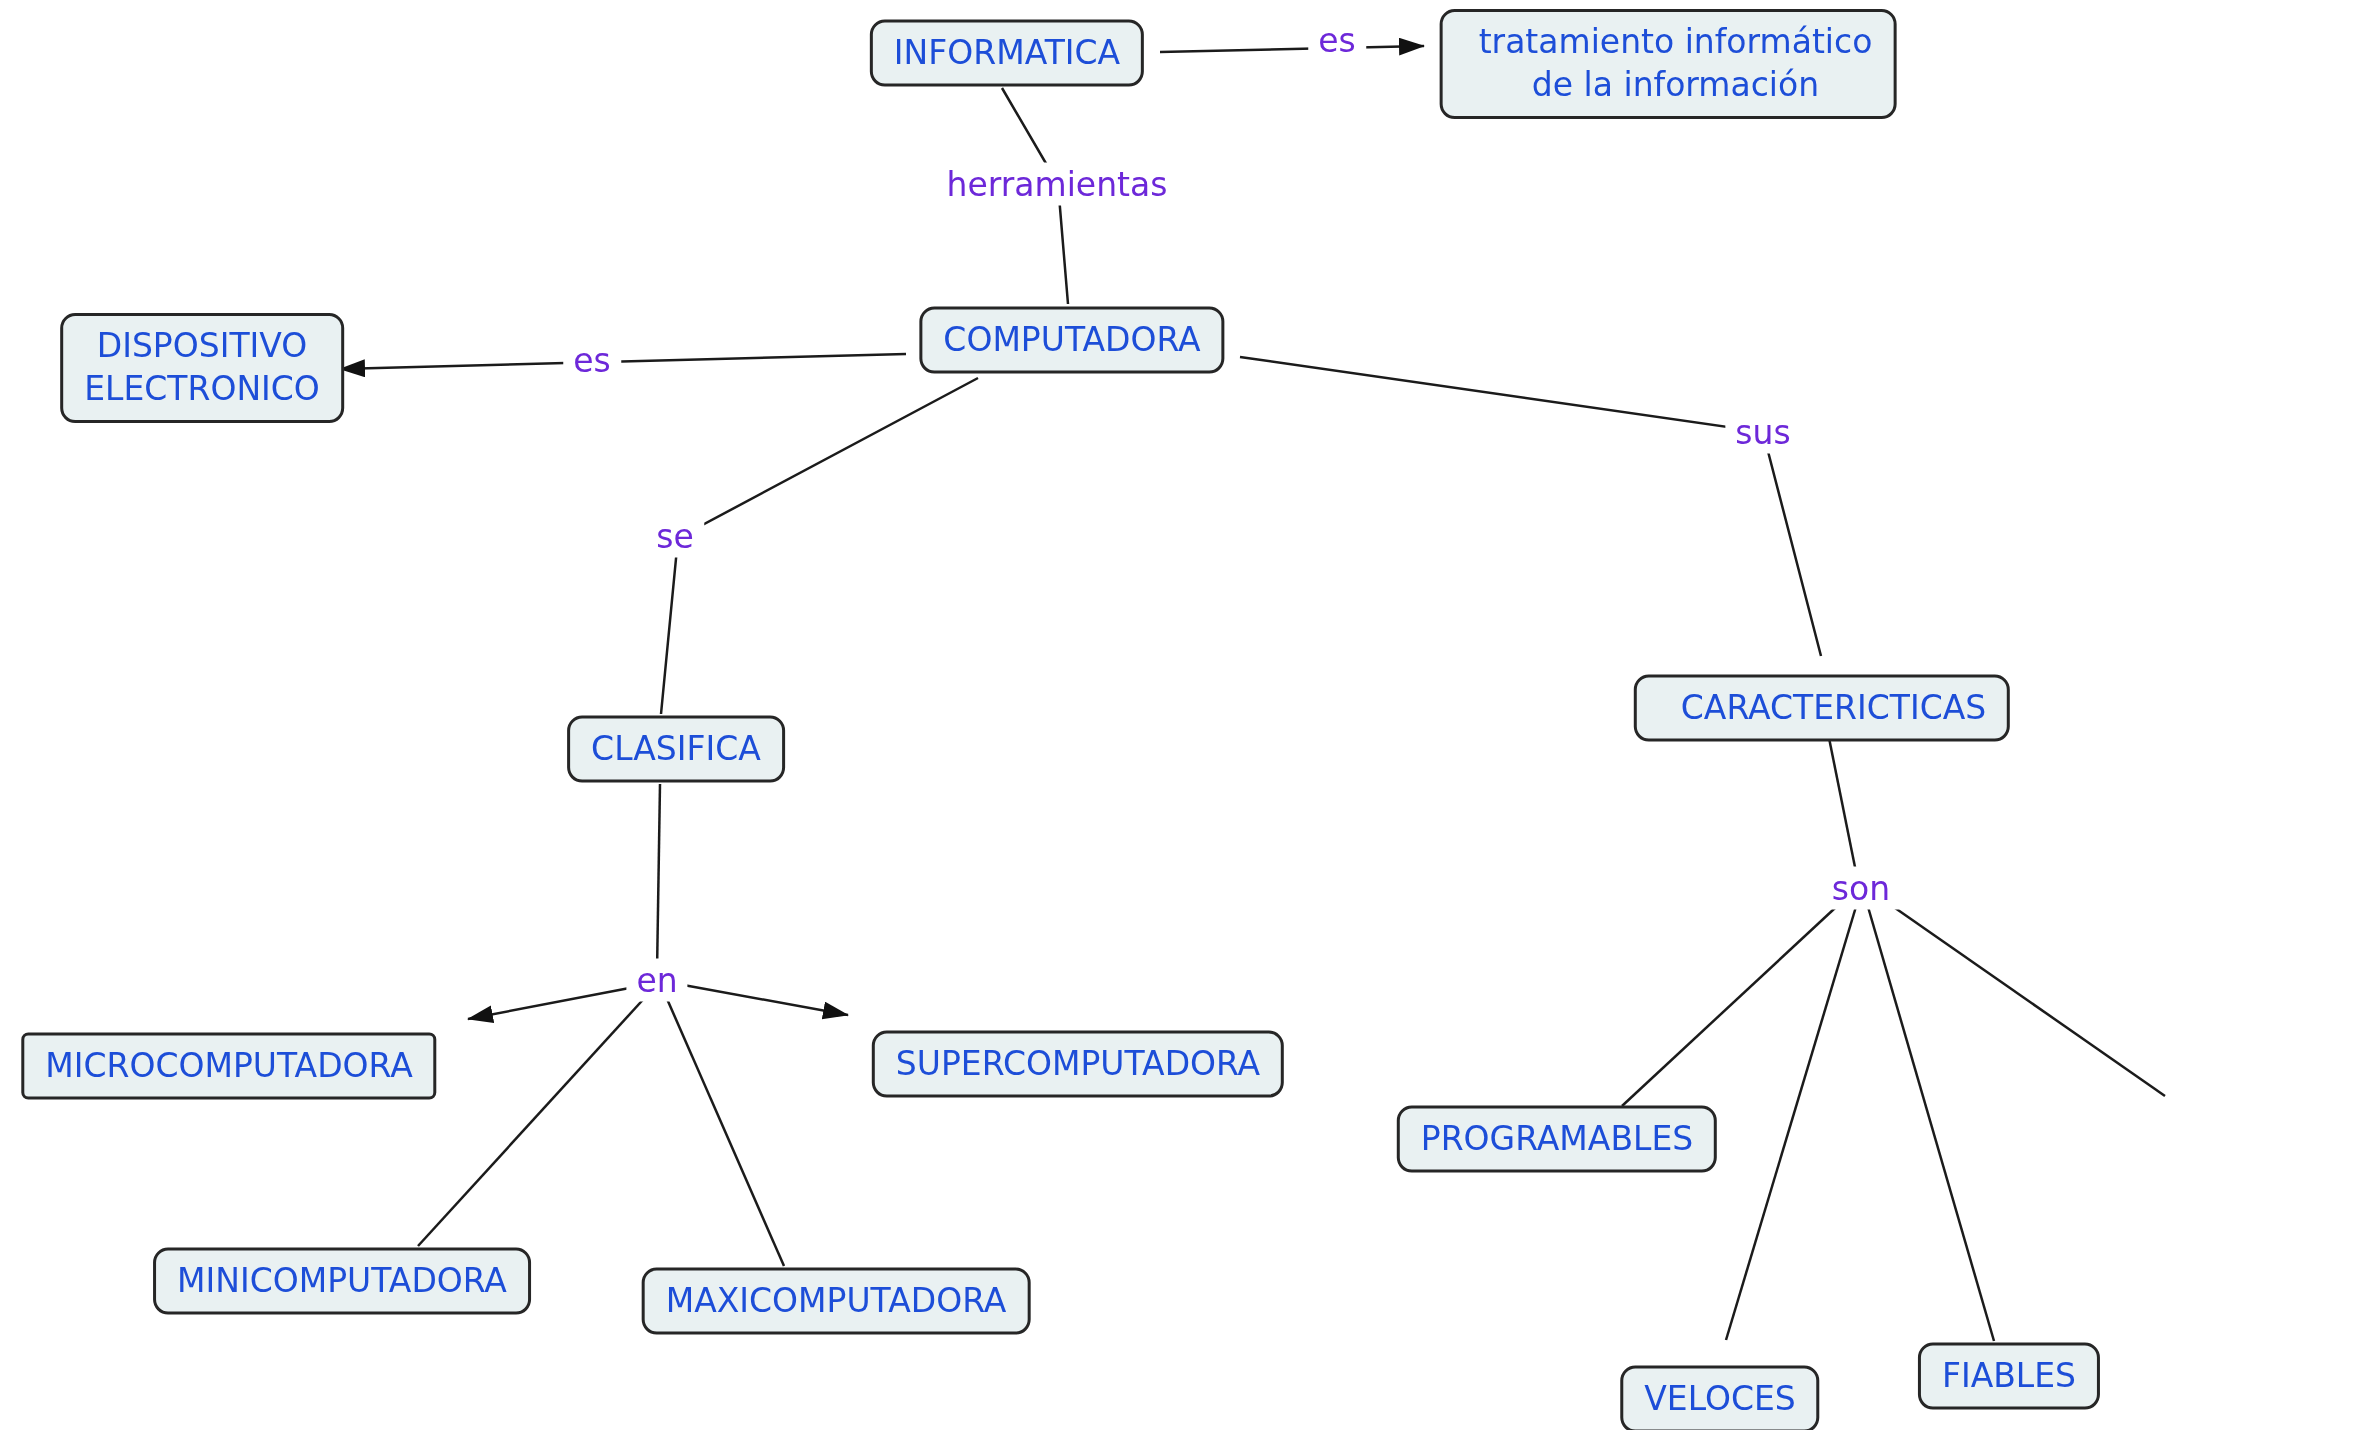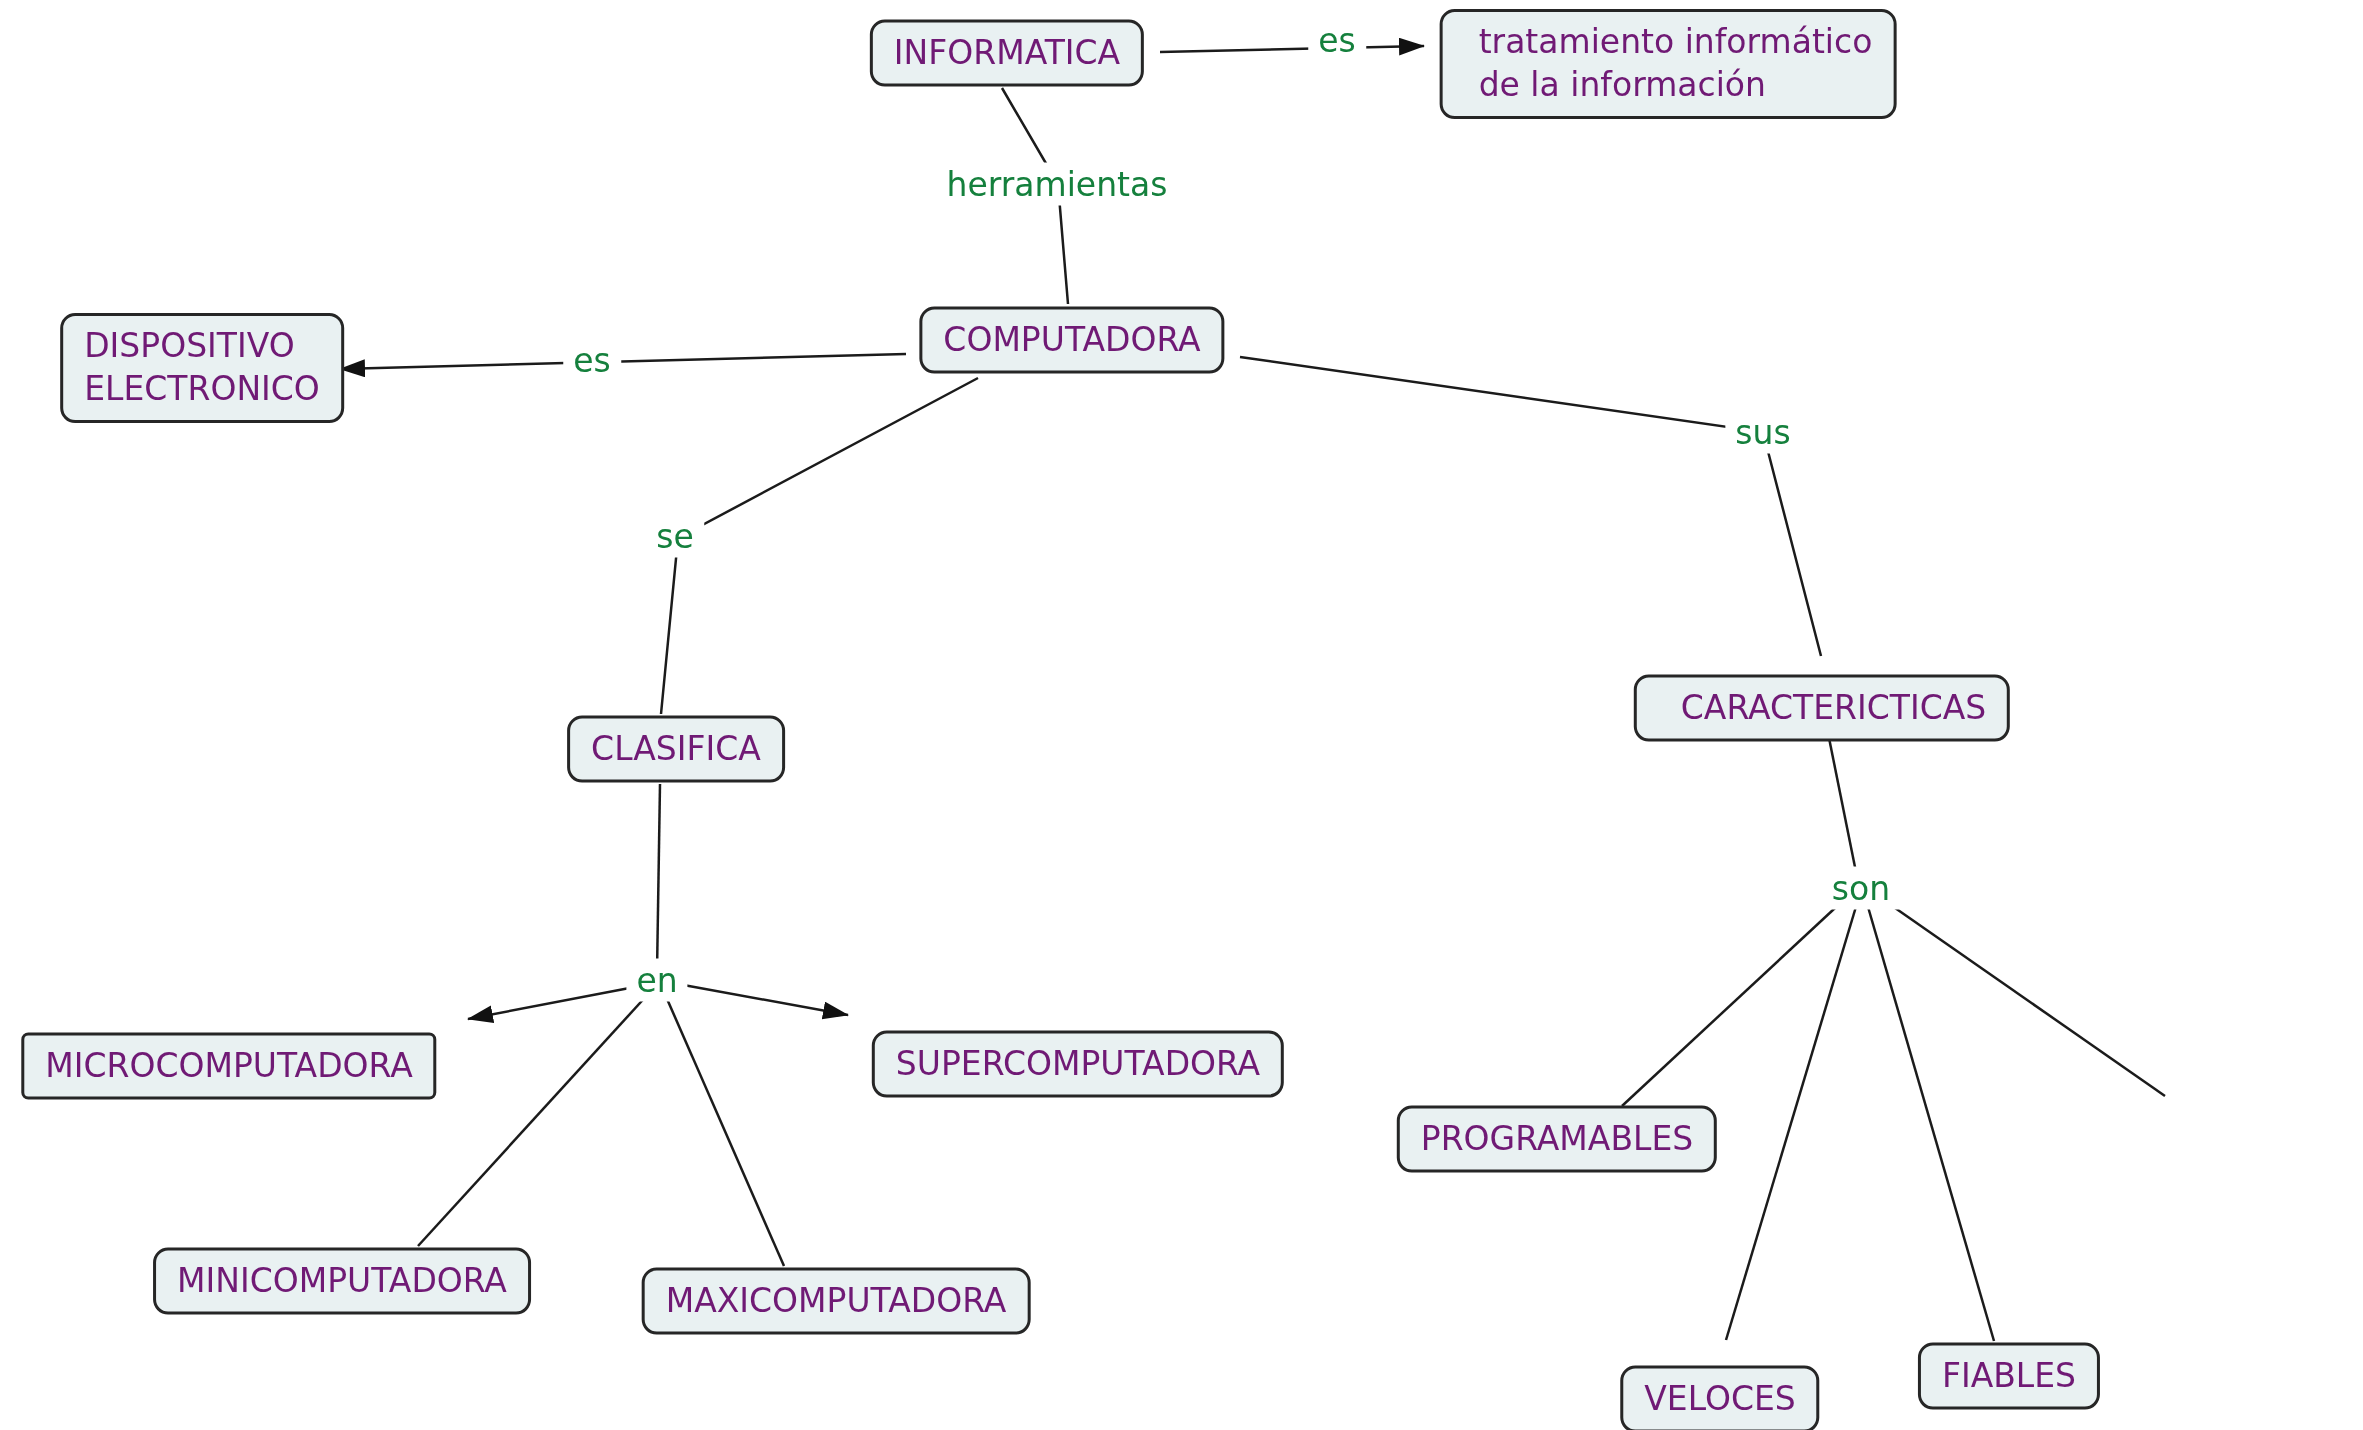--- a/index.html
+++ b/index.html
@@ -15,33 +15,34 @@
     svg.wires { position: absolute; left: 0; top: 0; z-index: 1; }
     .node {
       position: absolute;
       transform: translate(-50%, -50%);
       background: #e9f1f2;
       border: 3px solid #262626;
       border-radius: 15px;
       padding: 9px 21px;
       font-size: 33px;
       line-height: 1.3;
-      color: #701a75;
+      color: #1d4ed8;
+      text-align: center;
       white-space: pre-line;
       z-index: 3;
       box-sizing: border-box;
       cursor: default;
     }
     .edge-label {
       position: absolute;
       transform: translate(-50%, -50%);
       background: #ffffff;
       padding: 2px 10px;
       font-size: 33px;
-      color: #15803d;
+      color: #6d28d9;
       white-space: nowrap;
       z-index: 2;
       cursor: default;
     }
     
     #n-informatica      { left: 1007px; top: 53px; }
     #n-tratamiento      { left: 1668px; top: 64px; padding-left: 36px; }
     #n-dispositivo      { left: 170px;  top: 368px; margin-left: 32px; }
     #n-computadora      { left: 1072px; top: 340px; }
     #n-clasifica        { left: 676px;  top: 749px; }

